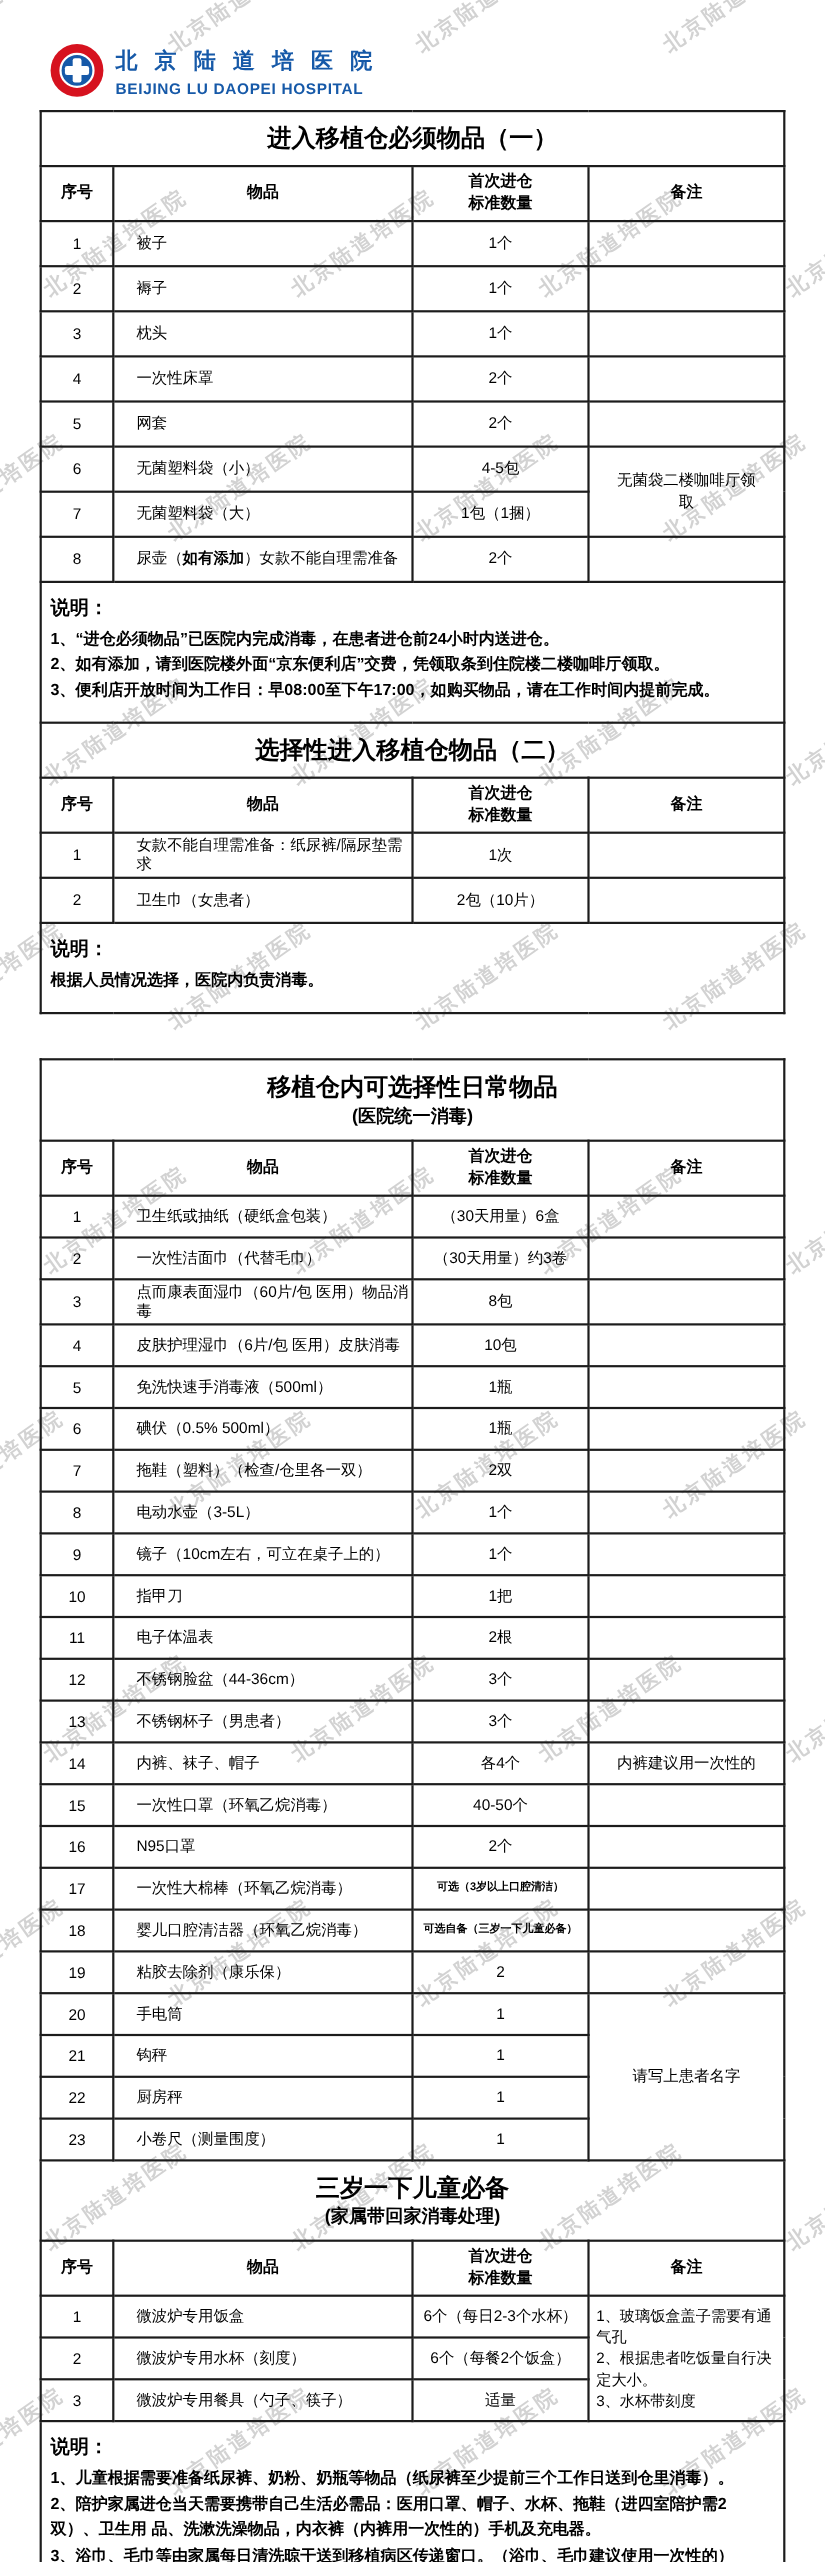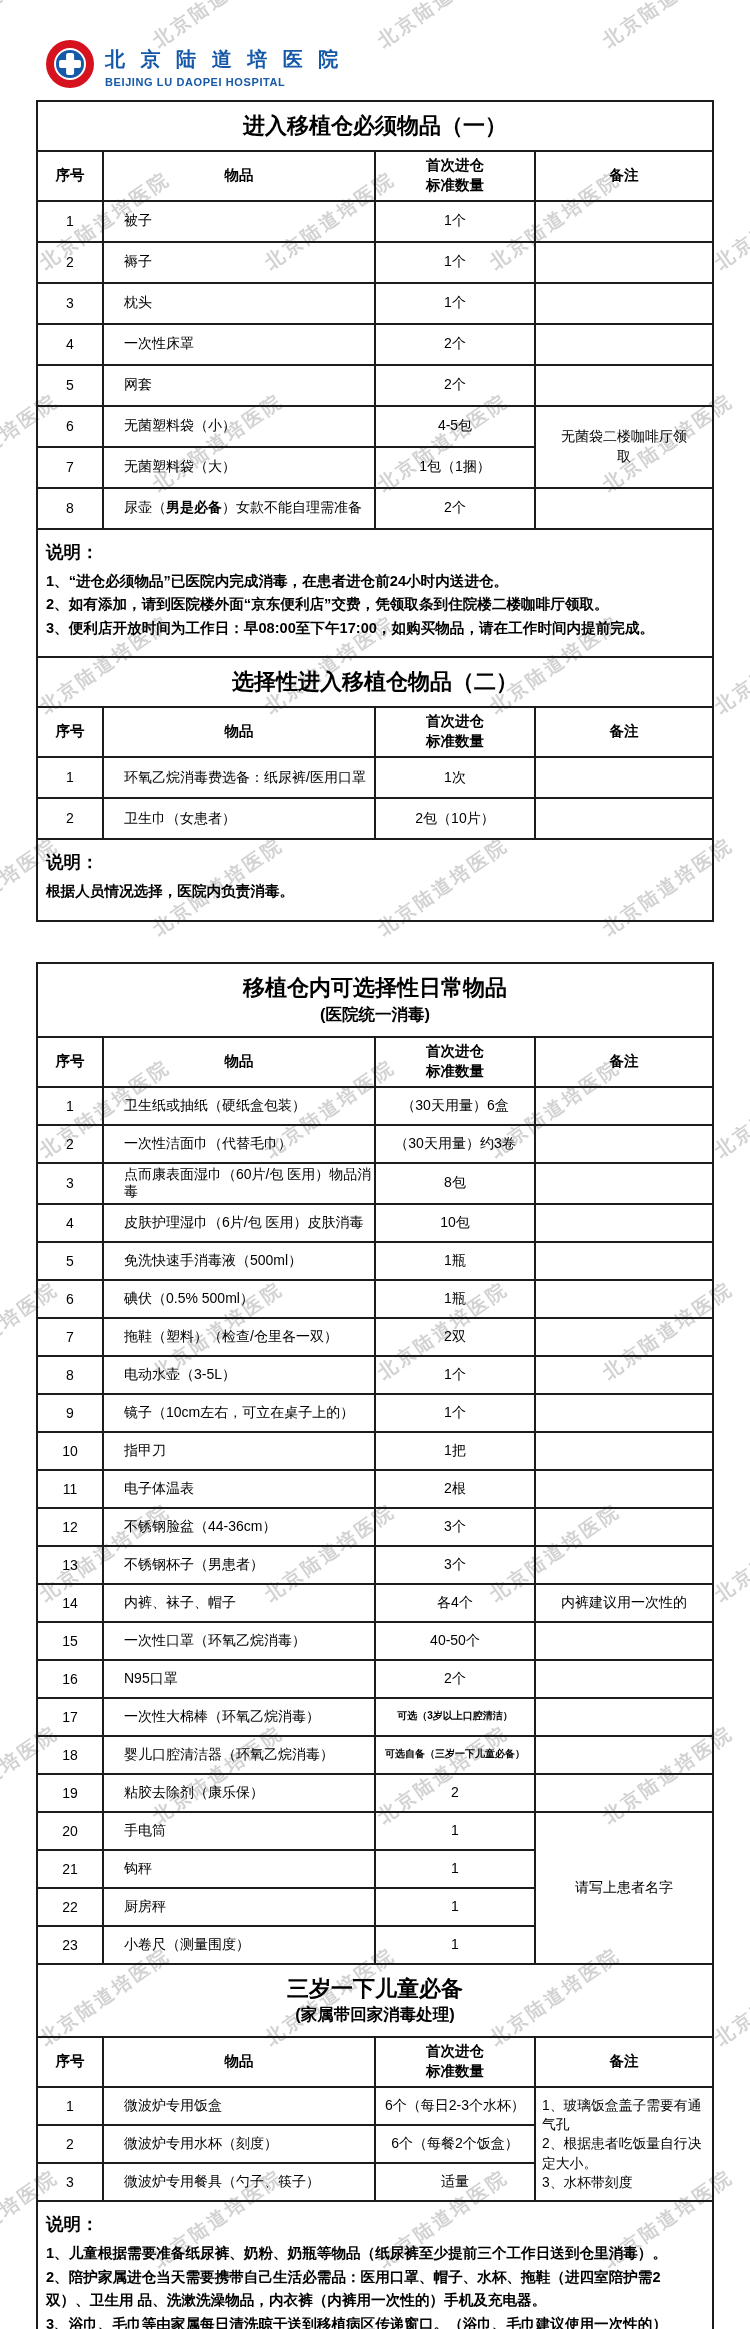--- a/index.html
+++ b/index.html
@@ -15,21 +15,21 @@
   }
   .content{position:relative;z-index:1;}
   
   .logo{position:absolute;left:46px;top:40px;display:flex;align-items:flex-end;gap:11px;}
   .emblem{width:48px;height:48px;border-radius:50%;position:relative;flex:0 0 auto;}
   .emblem-outer{position:absolute;inset:0;border-radius:50%;background:#d6121f;}
   .emblem-inner{position:absolute;inset:8px;border-radius:50%;background:#1659a8;border:2px solid #ffffff;}
   .cross-v{position:absolute;left:50%;top:12%;width:28%;height:76%;background:#fff;transform:translateX(-50%);border-radius:2px;}
   .cross-h{position:absolute;top:50%;left:12%;height:28%;width:76%;background:#fff;transform:translateY(-50%);border-radius:2px;}
   .logo-cn{color:#1659a8;font-size:20px;font-weight:700;letter-spacing:5px;white-space:nowrap;}
-  .logo-en{color:#1659a8;font-size:11px;font-weight:700;letter-spacing:.6px;margin-top:3px;white-space:nowrap;}
+  .logo-en{color:#1659a8;font-size:14px;font-weight:700;letter-spacing:.6px;margin-top:3px;white-space:nowrap;}
   
   .block{position:absolute;left:36px;width:676px;}
   .block-a{top:100px;}
   .block-b{top:962px;}
   table.doc{border-collapse:collapse;width:676px;table-layout:fixed;background:transparent;}
   table.doc td{border:2px solid #1c1c1c;vertical-align:middle;background:transparent;overflow:hidden;}
   td.title-cell{text-align:center;padding:10px 4px;}
   .sec-title{font-size:22px;font-weight:700;line-height:1.25;}
   .sec-subtitle{font-size:16.5px;font-weight:700;margin-top:2px;}
   td.hdr{font-size:14.5px;font-weight:700;text-align:center;height:46px;white-space:pre-line;line-height:1.35;}
@@ -169,21 +169,21 @@
             <td class="qty-cell">4-5包</td>
             <td class="remark-cell" rowspan="2">无菌袋二楼咖啡厅领取</td>
           </tr>
           <tr class="rA">
             <td class="no-cell">7</td>
             <td class="item-cell">无菌塑料袋（大）</td>
             <td class="qty-cell">1包（1捆）</td>
           </tr>
           <tr class="rA">
             <td class="no-cell">8</td>
-            <td class="item-cell">尿壶（<b>男是必备</b>）女款不能自理需准备</td>
+            <td class="item-cell">尿壶（<b>如有添加</b>）女款不能自理需准备</td>
             <td class="qty-cell">2个</td>
             <td class="remark-cell"></td>
           </tr>
           <tr>
             <td class="notes-cell" colspan="4">
               <div class="notes-title">说明：</div>
               <div class="note-line">1、“进仓必须物品”已医院内完成消毒，在患者进仓前24小时内送进仓。</div>
               <div class="note-line">2、如有添加，请到医院楼外面“京东便利店”交费，凭领取条到住院楼二楼咖啡厅领取。</div>
               <div class="note-line">3、便利店开放时间为工作日：早08:00至下午17:00，如购买物品，请在工作时间内提前完成。</div>
             </td>
@@ -195,21 +195,21 @@
           </tr>
           <tr>
             <td class="hdr">序号</td>
             <td class="hdr">物品</td>
             <td class="hdr">首次进仓
 标准数量</td>
             <td class="hdr">备注</td>
           </tr>
           <tr class="rA">
             <td class="no-cell">1</td>
-            <td class="item-cell">环氧乙烷消毒费选备：纸尿裤/医用口罩</td>
+            <td class="item-cell">女款不能自理需准备：纸尿裤/隔尿垫需求</td>
             <td class="qty-cell">1次</td>
             <td class="remark-cell"></td>
           </tr>
           <tr class="rA">
             <td class="no-cell">2</td>
             <td class="item-cell">卫生巾（女患者）</td>
             <td class="qty-cell">2包（10片）</td>
             <td class="remark-cell"></td>
           </tr>
           <tr>

